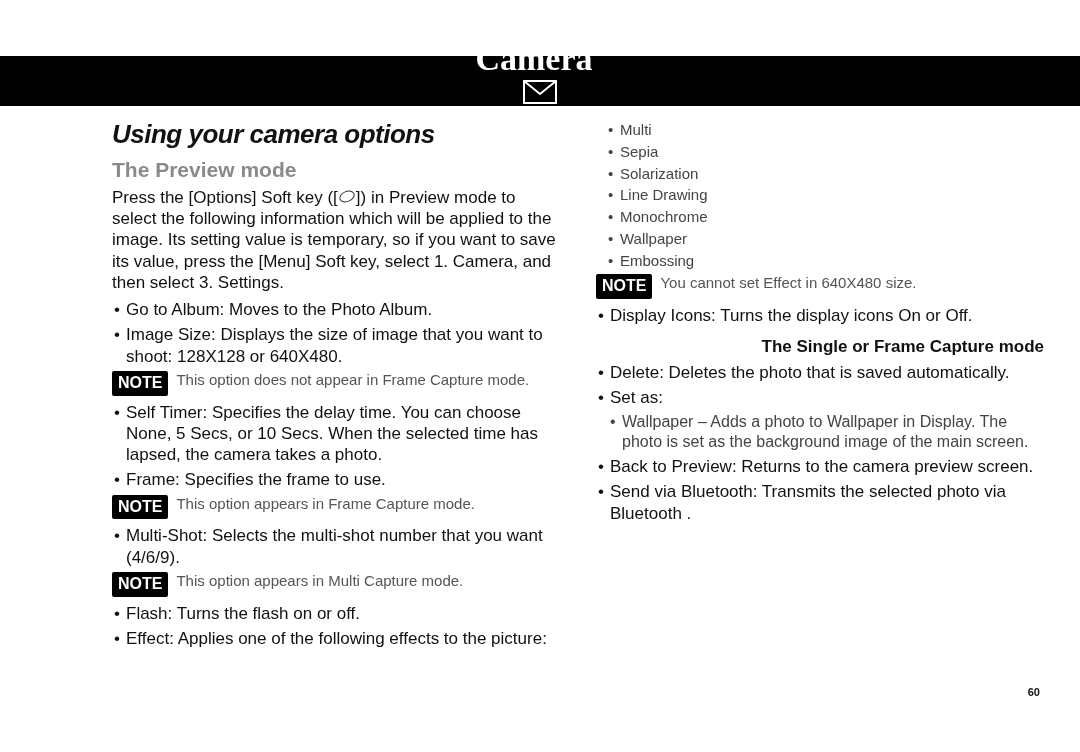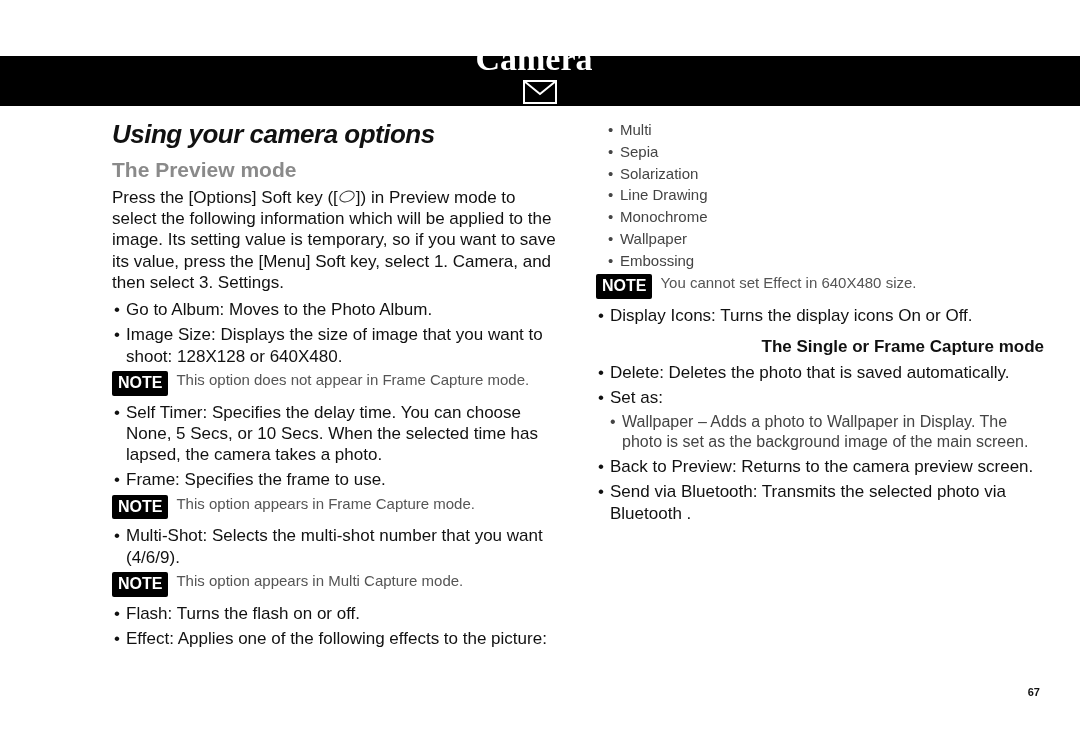--- a/index.html
+++ b/index.html
@@ -268,14 +268,14 @@
           <ul class="sub-bul">
             <li>Wallpaper – Adds a photo to Wallpaper in Display. The photo is set as the background image of the main screen.</li>
           </ul>
         </li>
         <li>Back to Preview: Returns to the camera preview screen.</li>
         <li>Send via Bluetooth: Transmits the selected photo via Bluetooth .</li>
       </ul>
     </div>
   </div>
 
-  <div class="page-num">67</div>
+  <div class="page-num">60</div>
 </div>
 
 </body></html>

